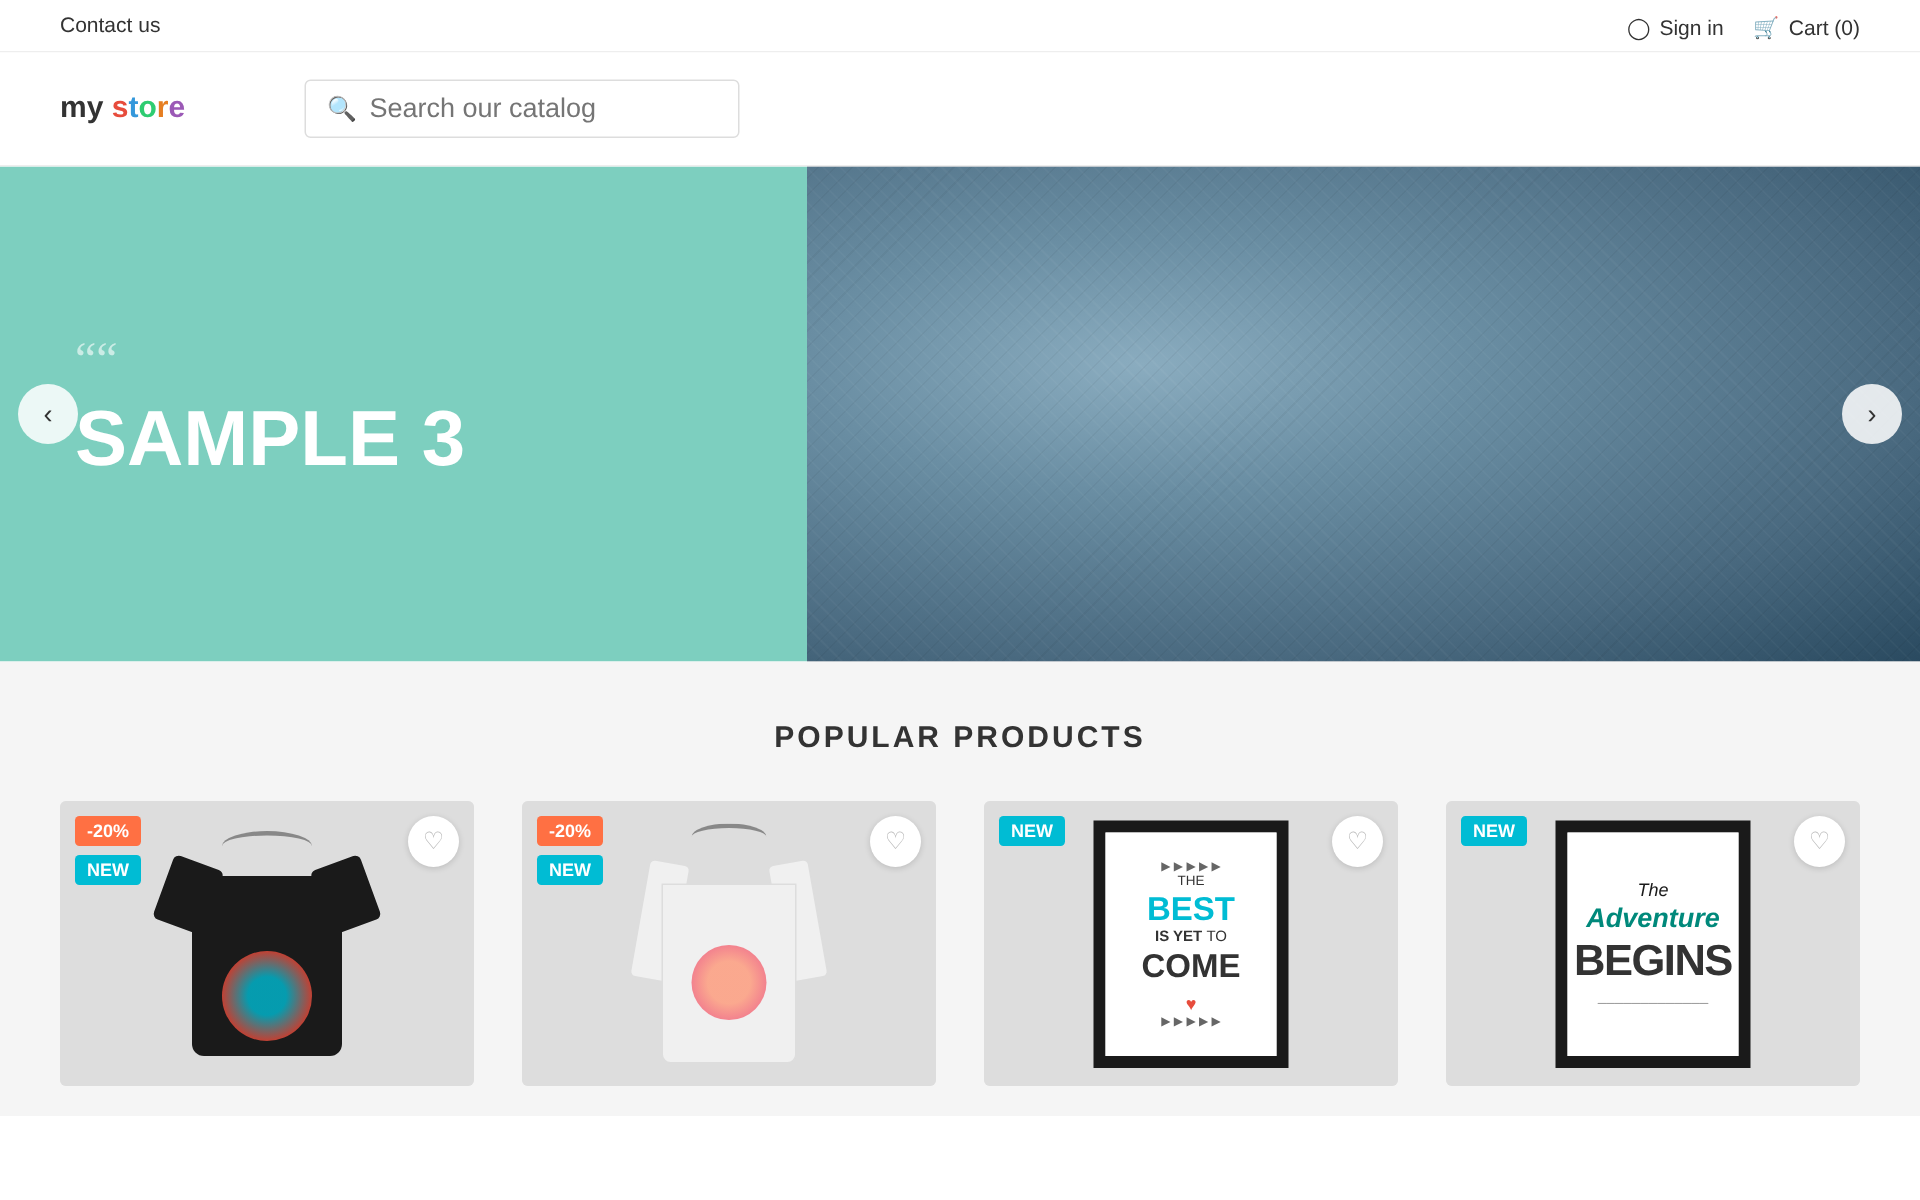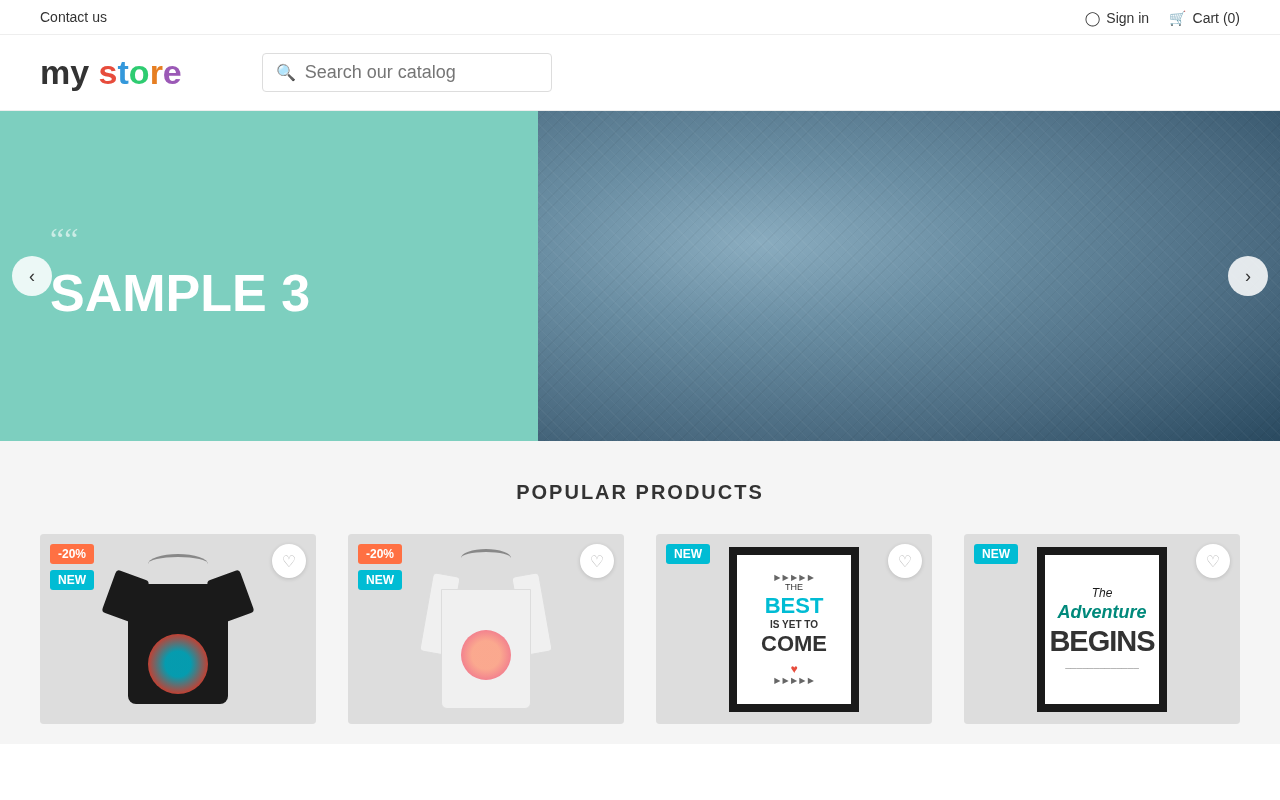--- a/index.html
+++ b/index.html
@@ -19,21 +19,21 @@
     .top-bar-right a { color: #333; text-decoration: none; font-size: 14px; display: flex; align-items: center; gap: 6px; }
 
     
     .header {
       display: flex;
       align-items: center;
       padding: 18px 40px;
       border-bottom: 1px solid #eee;
       background: #fff;
     }
-    .logo { font-size: 34px; font-weight: bold; margin-right: 80px; }
+    .logo { font-size: 20px; font-weight: bold; margin-right: 80px; }
     .logo .my { color: #333; }
     .logo .space { color: #333; }
     .logo .s { color: #e74c3c; }
     .logo .t { color: #3498db; }
     .logo .o { color: #2ecc71; }
     .logo .r { color: #e67e22; }
     .logo .e { color: #9b59b6; }
 
     nav { display: flex; align-items: center; gap: 30px; flex: 1; }
     nav a { text-decoration: none; color: #333; font-size: 15px; font-weight: 600; letter-spacing: 0.5px; }
@@ -310,21 +310,21 @@
     .poster-text-main {
       font-size: 11px;
       font-weight: 900;
       text-align: center;
       line-height: 1.2;
       color: #333;
     }
     .poster-text-main .the { font-size: 9px; font-weight: 400; }
     .poster-text-main .best { font-size: 22px; color: #00bcd4; font-weight: 900; }
     .poster-text-main .is-yet { font-size: 10px; }
-    .poster-text-main .to { font-size: 10px; font-weight: 700; }
+    .poster-text-main .to { font-size: 10px; font-weight: 400; }
     .poster-text-main .come { font-size: 22px; color: #333; font-weight: 700; }
     .poster-heart { color: #e74c3c; font-size: 12px; margin-top: 4px; }
     .poster-arrows { font-size: 8px; color: #666; }
 
     .poster2-inner {
       font-size: 9px;
       text-align: center;
       color: #333;
       padding: 8px;
       display: flex;

